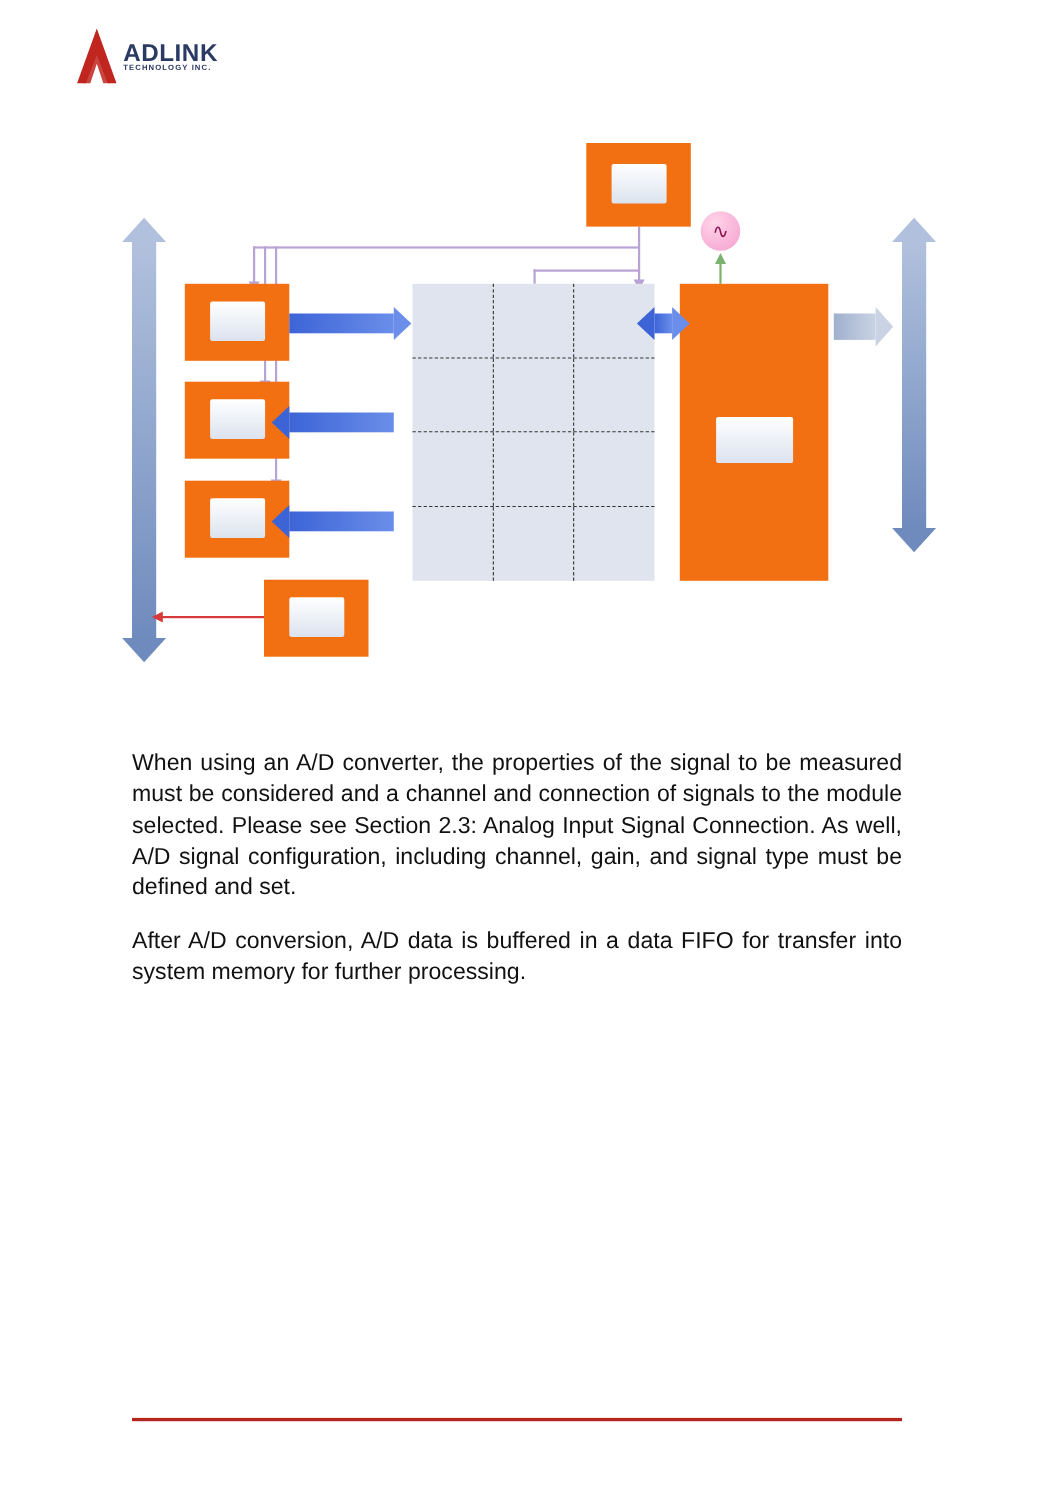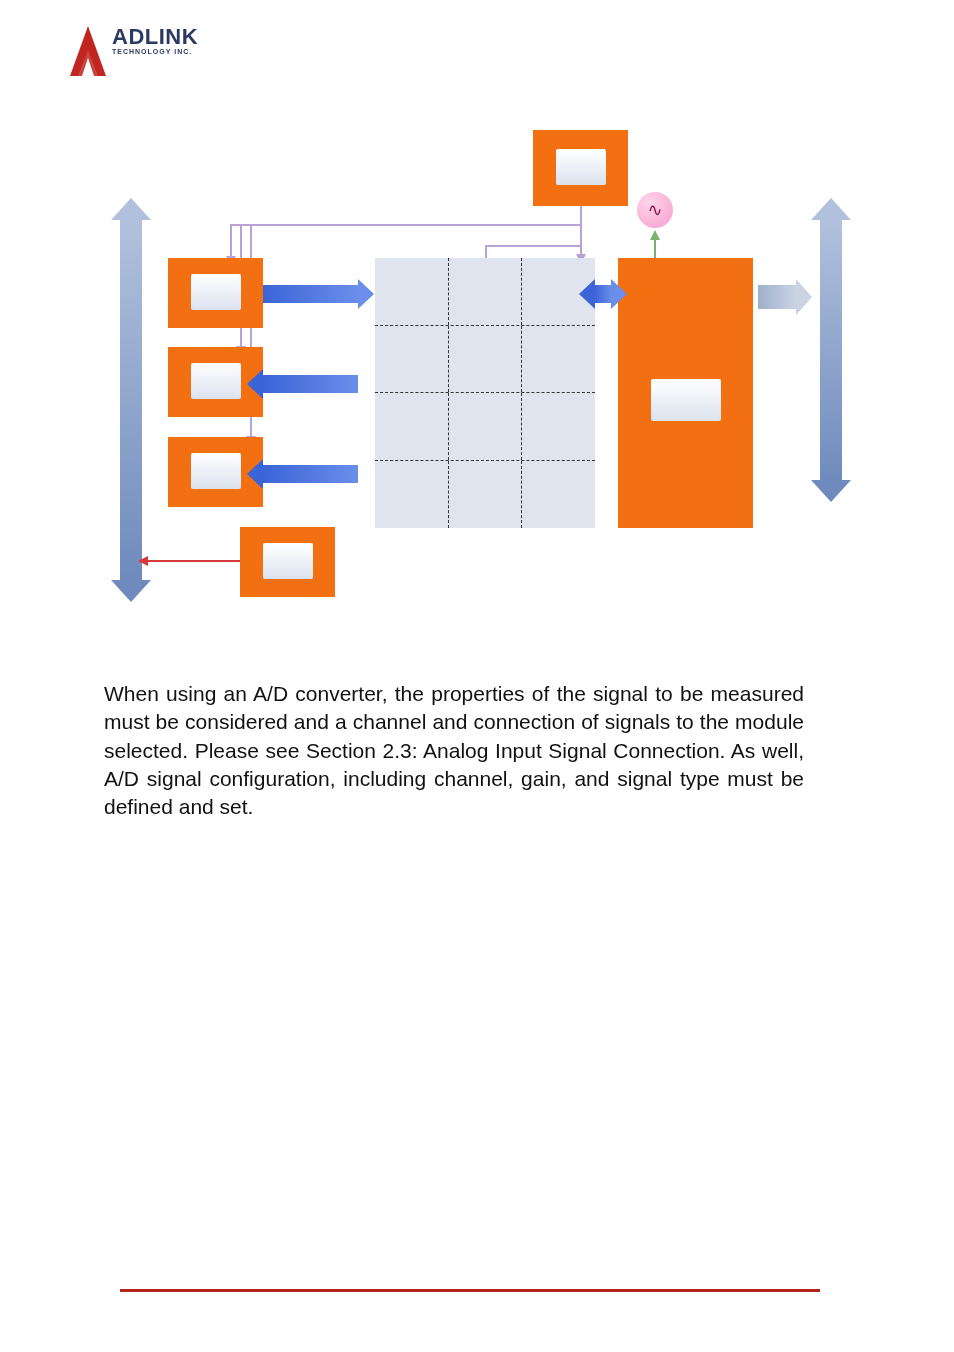--- a/index.html
+++ b/index.html
@@ -16,21 +16,21 @@
     height: 1352px;
     position: relative;
     padding: 30px 70px 0 70px;
   }
   
   .logo {
     position: absolute;
     top: 26px;
     left: 70px;
     display: flex;
-    align-items: flex-start;
+    align-items: center;
   }
   .logo-mark svg { display: block; }
   .logo-text {
     margin-left: 6px;
     line-height: 1;
   }
   .logo-name {
     font-family: Arial, Helvetica, sans-serif;
     font-weight: 900;
     font-size: 22px;
@@ -208,21 +208,21 @@
     width:0;height:0;
     border-top:5px solid transparent;
     border-bottom:5px solid transparent;
     border-right:10px solid #d63a3a;
   }
 
   
   .content {
     position: absolute;
     top: 680px;
-    left: 104px;
+    left: 120px;
     width: 700px;
     color: #111;
     font-size: 21px;
     line-height: 1.35;
   }
   .content p {
     margin-bottom: 20px;
     text-align: justify;
   }
 
@@ -329,16 +329,17 @@
     <div class="grey-arrow"></div>
 
     <div class="osc">∿</div>
 
     <div class="red-line rl-h"></div>
     <div class="rl-arrow"></div>
   </div>
 
   <div class="content">
     <p>When using an A/D converter, the properties of the signal to be measured must be considered and a channel and connection of signals to the module selected. Please see Section 2.3: Analog Input Signal Connection. As well, A/D signal configuration, including channel, gain, and signal type must be defined and set.</p>
+    <p>After A/D conversion, A/D data is buffered in a data FIFO for transfer into system memory for further processing.</p>
   </div>
 
   <div class="footer-rule"></div>
 </div>
 
 </body></html>

